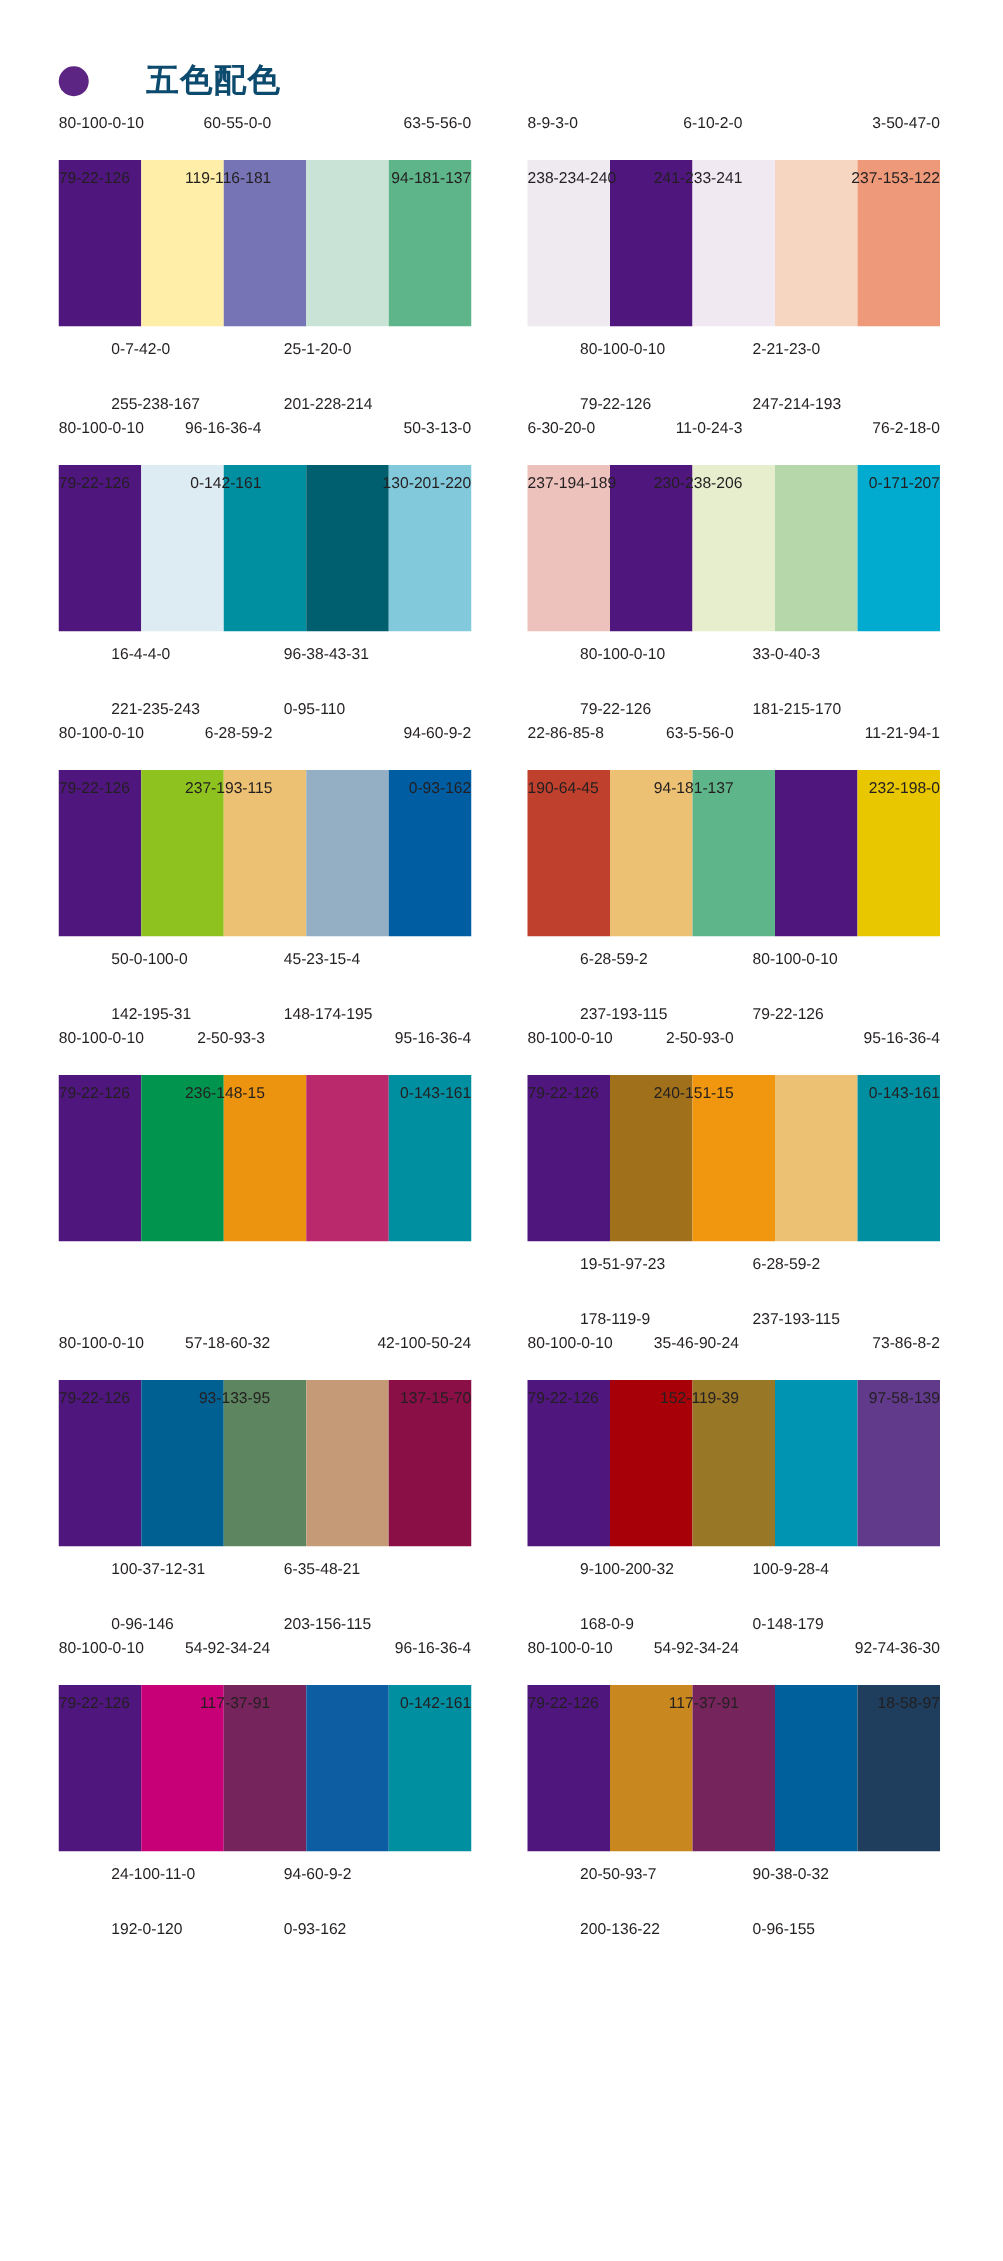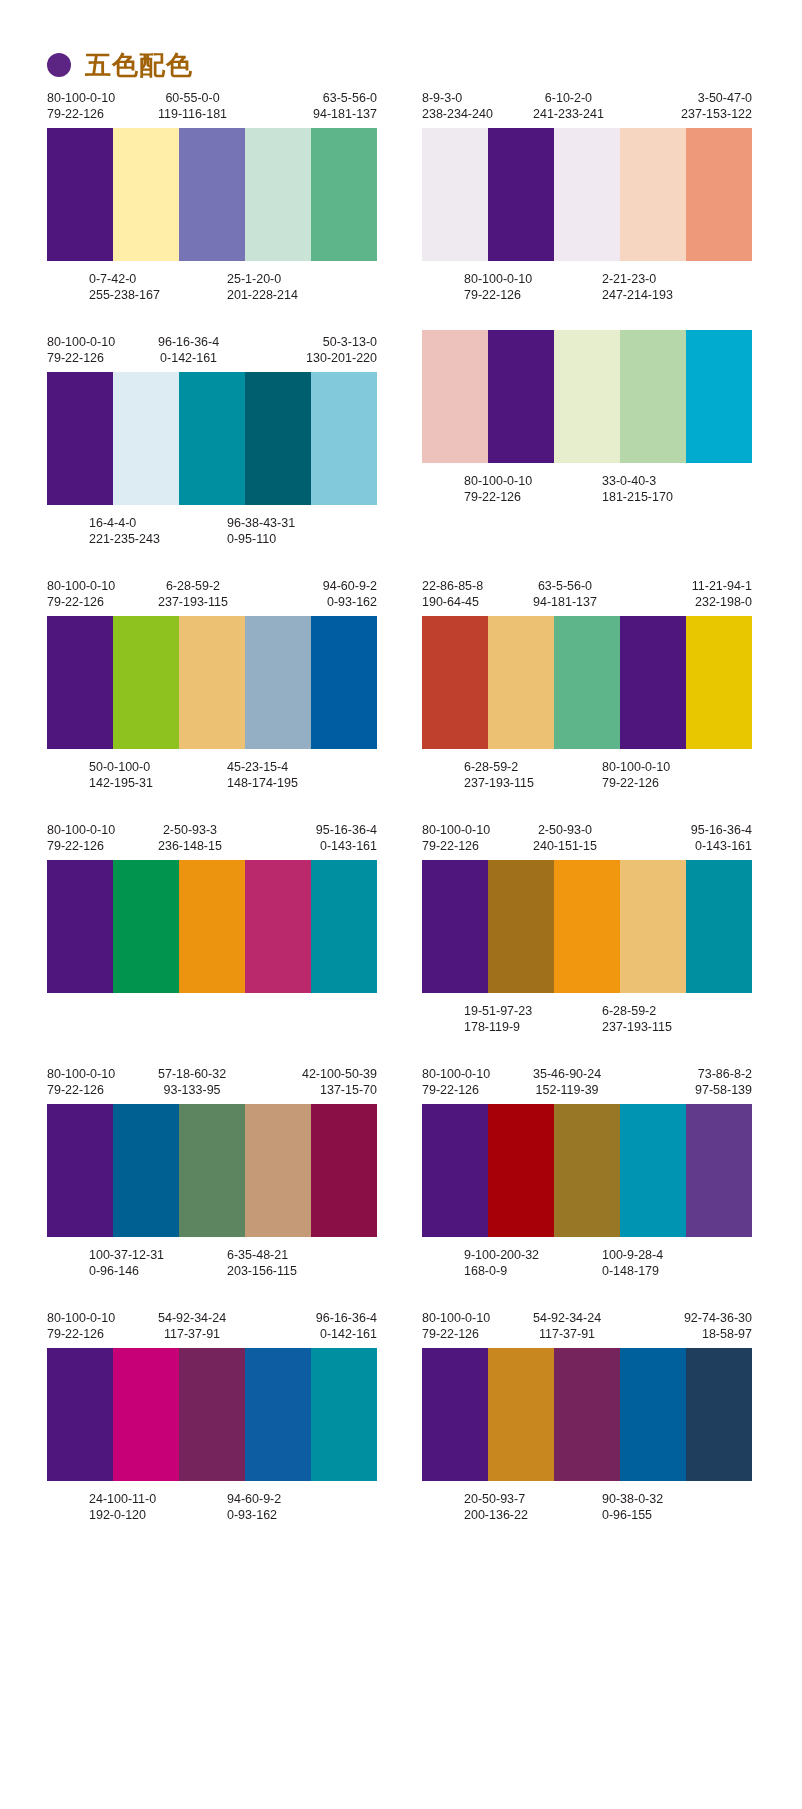--- a/index.html
+++ b/index.html
@@ -33,22 +33,23 @@
     width: 24px; height: 24px;
     border-radius: 50%;
     background: #5c2483;
     flex: 0 0 auto;
   }
   .header-title {
     font-size: 26px;
     font-weight: bold;
     letter-spacing: 1px;
     line-height: 1;
-    color: #a16207;
+    color: #0c4a6e;
     font-family: "DejaVu Sans", "Liberation Sans", sans-serif;
+    margin-left: 32px;
   }
 
   
   .palette-grid {
     padding: 0 0 0 47px;
     display: grid;
     grid-template-columns: 330px 330px;
     column-gap: 45px;
     row-gap: 0;
   }
@@ -66,25 +67,25 @@
   .labels-bottom { padding-top: 10px; }
 
   .lbl {
     position: absolute;
     font-size: 12.5px;
     line-height: 16px;
     color: #231f20;
     white-space: nowrap;
   }
   .lbl .cmyk { display: block; }
-  .lbl .rgb  { display: block; }
+  .lbl .rgb  { display: block; margin-top: 28px; }
 
   
   .lbl.p1 { left: 0px;   text-align: left; }
-  .lbl.p3 { left: 111px; text-align: center; }
+  .lbl.p3 { left: 101px; text-align: right; }
   .lbl.p5 { right: 0px;  text-align: right; }
   .lbl.p2 { left: 42px;  text-align: left; }
   .lbl.p4 { left: 180px; text-align: left; }
 
   .swatches {
     display: flex;
     width: 330px;
     height: 133px;
   }
   .swatch {
@@ -199,20 +200,34 @@
             <span class="cmyk">16-4-4-0</span>
             <span class="rgb">221-235-243</span>
           </div>
           <div class="lbl p4">
             <span class="cmyk">96-38-43-31</span>
             <span class="rgb">0-95-110</span>
           </div>
         </div>
       </div>
       <div class="palette">
+        <div class="labels labels-top">
+          <div class="lbl p1">
+            <span class="cmyk">6-30-20-0</span>
+            <span class="rgb">237-194-189</span>
+          </div>
+          <div class="lbl p3">
+            <span class="cmyk">11-0-24-3</span>
+            <span class="rgb">230-238-206</span>
+          </div>
+          <div class="lbl p5">
+            <span class="cmyk">76-2-18-0</span>
+            <span class="rgb">0-171-207</span>
+          </div>
+        </div>
         <div class="swatches">
           <div class="swatch" style="background: rgb(237, 194, 189);"></div>
           <div class="swatch" style="background: rgb(79, 22, 126);"></div>
           <div class="swatch" style="background: rgb(230, 238, 206);"></div>
           <div class="swatch" style="background: rgb(181, 215, 170);"></div>
           <div class="swatch" style="background: rgb(0, 171, 207);"></div>
         </div>
         <div class="labels labels-bottom">
           <div class="lbl p2">
             <span class="cmyk">80-100-0-10</span>
@@ -350,21 +365,21 @@
         <div class="labels labels-top">
           <div class="lbl p1">
             <span class="cmyk">80-100-0-10</span>
             <span class="rgb">79-22-126</span>
           </div>
           <div class="lbl p3">
             <span class="cmyk">57-18-60-32</span>
             <span class="rgb">93-133-95</span>
           </div>
           <div class="lbl p5">
-            <span class="cmyk">42-100-50-39</span>
+            <span class="cmyk">42-100-50-24</span>
             <span class="rgb">137-15-70</span>
           </div>
         </div>
         <div class="swatches">
           <div class="swatch" style="background: rgb(79, 22, 126);"></div>
           <div class="swatch" style="background: rgb(0, 96, 146);"></div>
           <div class="swatch" style="background: rgb(93, 133, 95);"></div>
           <div class="swatch" style="background: rgb(196, 154, 119);"></div>
           <div class="swatch" style="background: rgb(137, 15, 70);"></div>
         </div>

